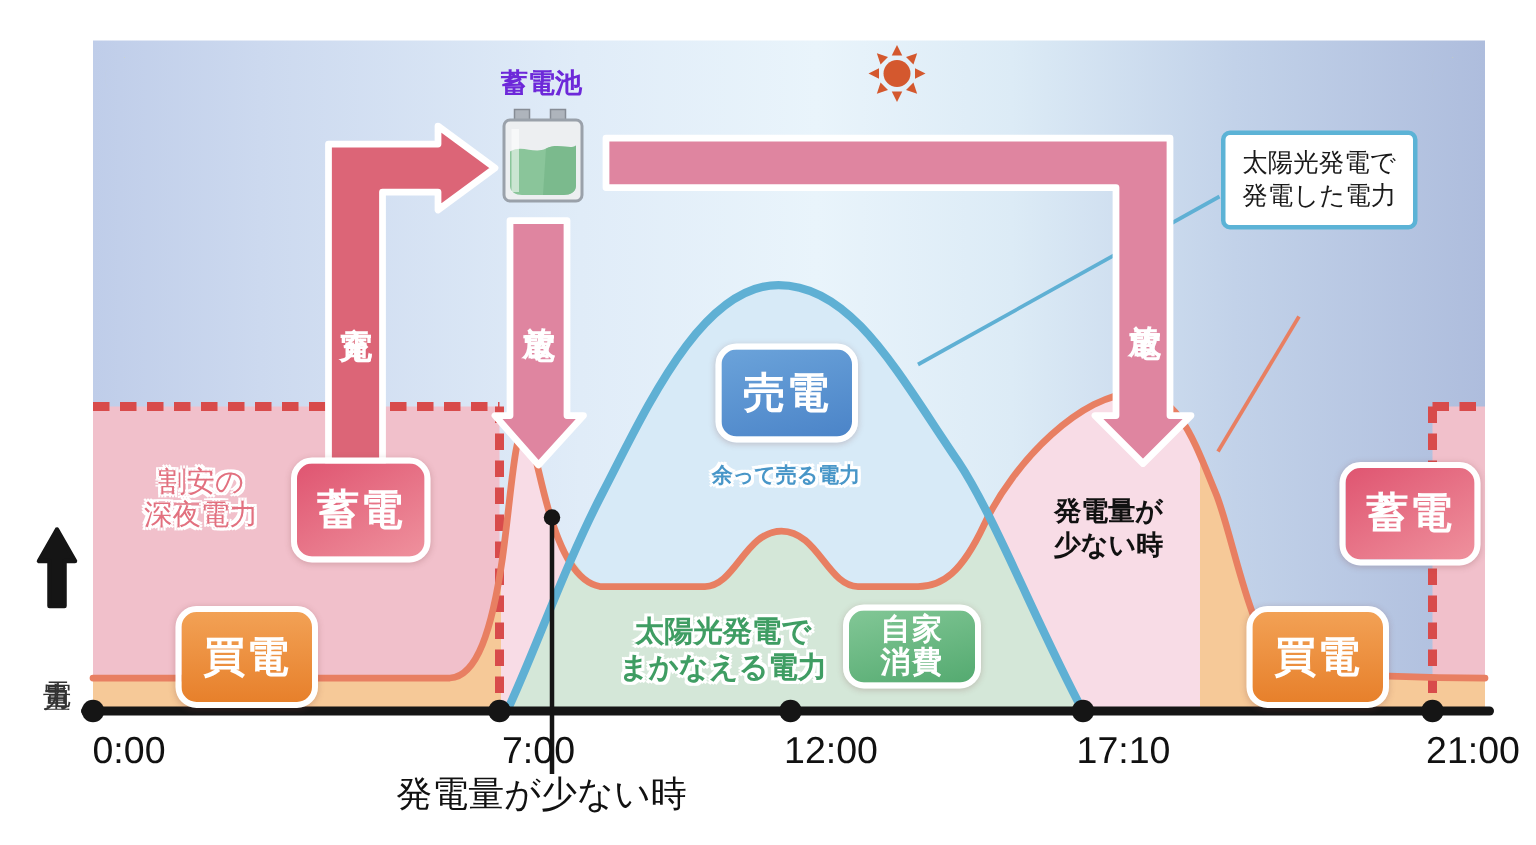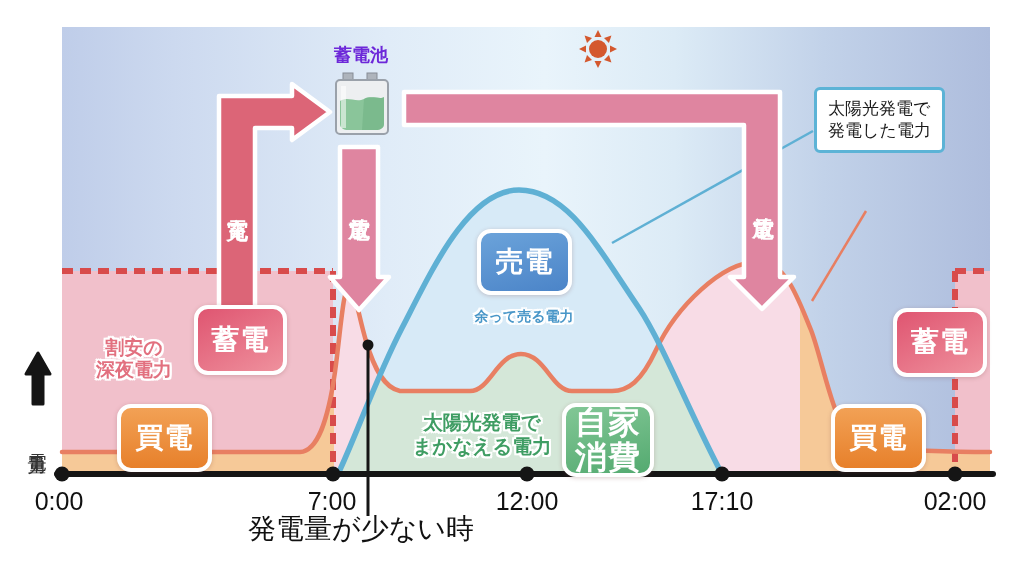--- a/index.html
+++ b/index.html
@@ -13,21 +13,21 @@
             -2px 0 0 #fff,2px 0 0 #fff,0 -2px 0 #fff,0 2px 0 #fff;}
   .badge{position:absolute;display:flex;align-items:center;justify-content:center;
          border:4px solid #fff;border-radius:14px;color:#fff;font-weight:bold;
          font-size:28px;box-sizing:border-box;box-shadow:0 1px 4px rgba(120,60,60,.25);
          white-space:pre-line;text-align:center;line-height:1.1;letter-spacing:1px;}
   .vtext{writing-mode:vertical-rl;text-orientation:upright;}
   .flowlabel{color:#fff;font-weight:bold;font-size:22px;letter-spacing:3px;}
   .callout{position:absolute;display:flex;align-items:center;justify-content:center;
            background:#fff;border-radius:6px;box-sizing:border-box;font-size:17px;
            line-height:1.3;color:#1a1a1a;white-space:pre-line;text-align:left;font-weight:500;}
-  .tick{position:absolute;font-size:25px;color:#111;font-weight:500;letter-spacing:0;}
+  .tick{position:absolute;font-size:25px;color:#111;font-weight:500;letter-spacing:0;margin-left:27px;}
 </style>
 </head>
 <body>
 
 <div id="stage">
 
   <svg width="1024" height="563" viewBox="0 0 1024 563">
     <defs>
       <linearGradient id="sky" x1="0" y1="0" x2="1" y2="0">
         <stop offset="0" stop-color="#bfcde9"></stop>
@@ -139,43 +139,45 @@
     <path d="M84,38 A14,14 0 1 0 84,66 A12,12 0 1 1 84,38 Z" fill="#ece67c"></path>
     <path d="M969,38 A14,14 0 1 0 969,66 A12,12 0 1 1 969,38 Z" fill="#ece67c"></path>
   </svg>
 
   <div class="abs center" style="left:361px;top:55px;font-size:18px;font-weight:600;color:#6d28d9;">蓄電池</div>
 
   <div class="abs center vtext flowlabel" style="left:237px;top:203px;">充電</div>
   <div class="abs center vtext flowlabel" style="left:359px;top:203px;">放電</div>
   <div class="abs center vtext flowlabel" style="left:763px;top:202px;">放電</div>
 
-  <div class="abs center pre outlined" style="left: 134px; top: 333px; font-size: 19px; font-weight: bold; line-height: 1.15; color: rgb(226, 112, 127); margin-top: 26px;">割安の
+  <div class="abs center pre outlined" style="left: 134px; top: 333px; font-size: 19px; font-weight: normal; line-height: 1.15; color: rgb(226, 112, 127);">割安の
 深夜電力</div>
 
   <div class="abs center outlined" style="left: 524px; top: 317px; font-size: 14px; font-weight: bold; color: rgb(72, 150, 200);">余って売る電力</div>
 
   <div class="abs center pre outlined" style="left: 482px; top: 434px; font-size: 19.5px; font-weight: bold; line-height: 1.25; color: rgb(63, 157, 99);">太陽光発電で
 まかなえる電力</div>
 
+  <div class="abs center pre" style="left:739px;top:352px;font-size:18px;font-weight:bold;color:#111;line-height:1.25;">発電量が
+少ない時</div>
 
-  <div class="abs center" style="left:361px;top:529px;font-size:28px;color:#111;font-weight:500;">発電量が少ない時</div>
+  <div class="abs center" style="left:361px;top:529px;font-size:24px;color:#111;font-weight:500;">発電量が少ない時</div>
 
   <div class="abs center vtext" style="left:37px;top:441px;font-size:19px;color:#333;letter-spacing:2px;font-weight:500;">電力量</div>
 
   <div class="tick center" style="left:59px;top:501px;">0:00</div>
   <div class="tick center" style="left:332px;top:501px;">7:00</div>
   <div class="tick center" style="left:527px;top:501px;">12:00</div>
   <div class="tick center" style="left:722px;top:501px;">17:10</div>
-  <div class="tick center" style="left:955px;top:501px;">02:00</div>
+  <div class="tick center" style="left:955px;top:501px;">21:00</div>
 
   <div class="badge" style="left: 194px; top: 305px; width: 93px; height: 70px; background: linear-gradient(150deg, rgb(224, 88, 115) 5%, rgb(238, 142, 155) 95%);">蓄電</div>
   <div class="badge" style="left: 117px; top: 404px; width: 95px; height: 68px; background: linear-gradient(rgb(242, 161, 85), rgb(231, 128, 43));">買電</div>
   <div class="badge" style="left: 477px; top: 229px; width: 95px; height: 66px; background: linear-gradient(165deg, rgb(107, 163, 218), rgb(75, 132, 200));">売電</div>
-  <div class="badge" style="left: 562px; top: 403px; width: 92px; height: 74px; font-size: 32px; background: linear-gradient(165deg, rgb(130, 199, 150), rgb(84, 170, 112)); font-family: Liberation Serif, serif;">自家
+  <div class="badge" style="left: 562px; top: 403px; width: 92px; height: 56px; font-size: 20px; background: linear-gradient(165deg, rgb(130, 199, 150), rgb(84, 170, 112)); font-family: Liberation Serif, serif;">自家
 消費</div>
   <div class="badge" style="left: 893px; top: 308px; width: 94px; height: 69px; background: linear-gradient(150deg, rgb(224, 88, 115) 5%, rgb(238, 142, 155) 95%);">蓄電</div>
   <div class="badge" style="left: 831px; top: 404px; width: 95px; height: 68px; background: linear-gradient(rgb(242, 161, 85), rgb(231, 128, 43));">買電</div>
 
   <div class="callout" style="left: 814px; top: 87px; width: 131px; height: 66px; border: 3px solid rgb(92, 179, 214);">太陽光発電で
 発電した電力</div>
 
 </div>
 
 </body></html>

